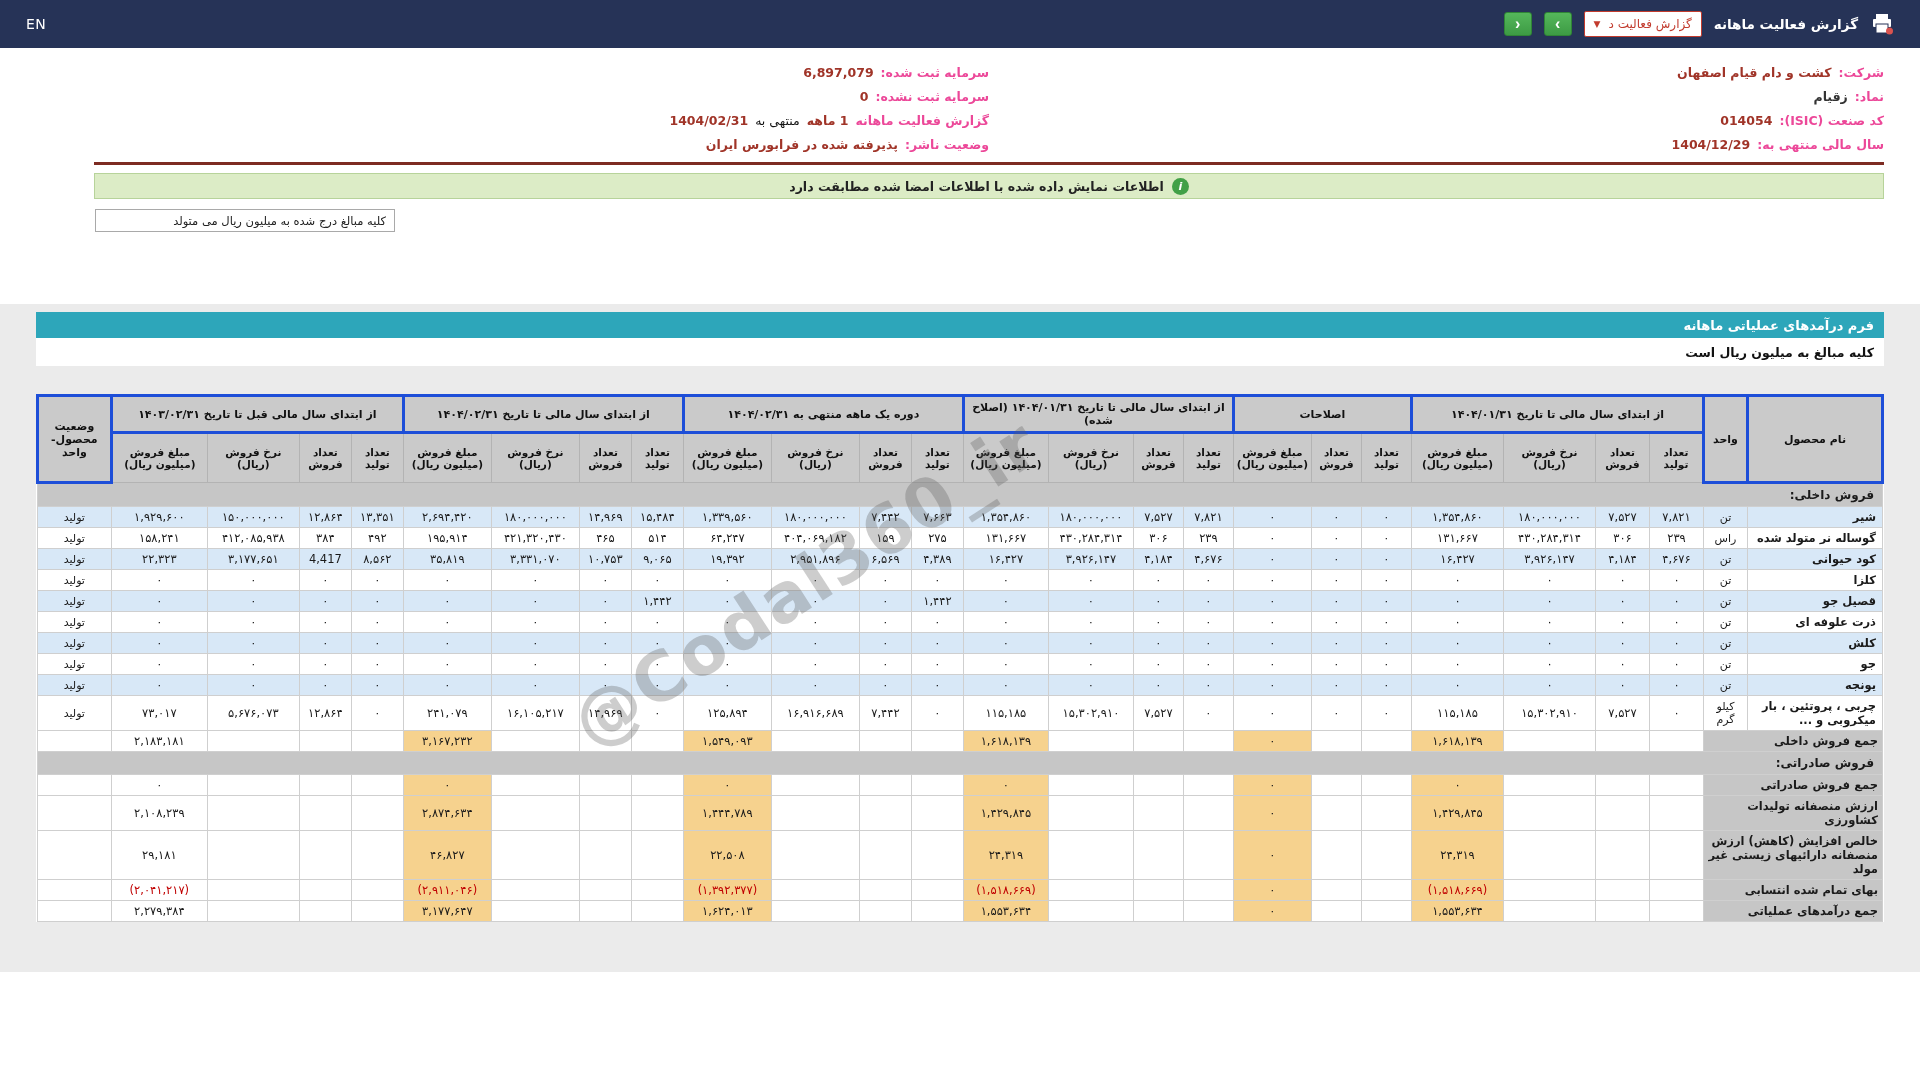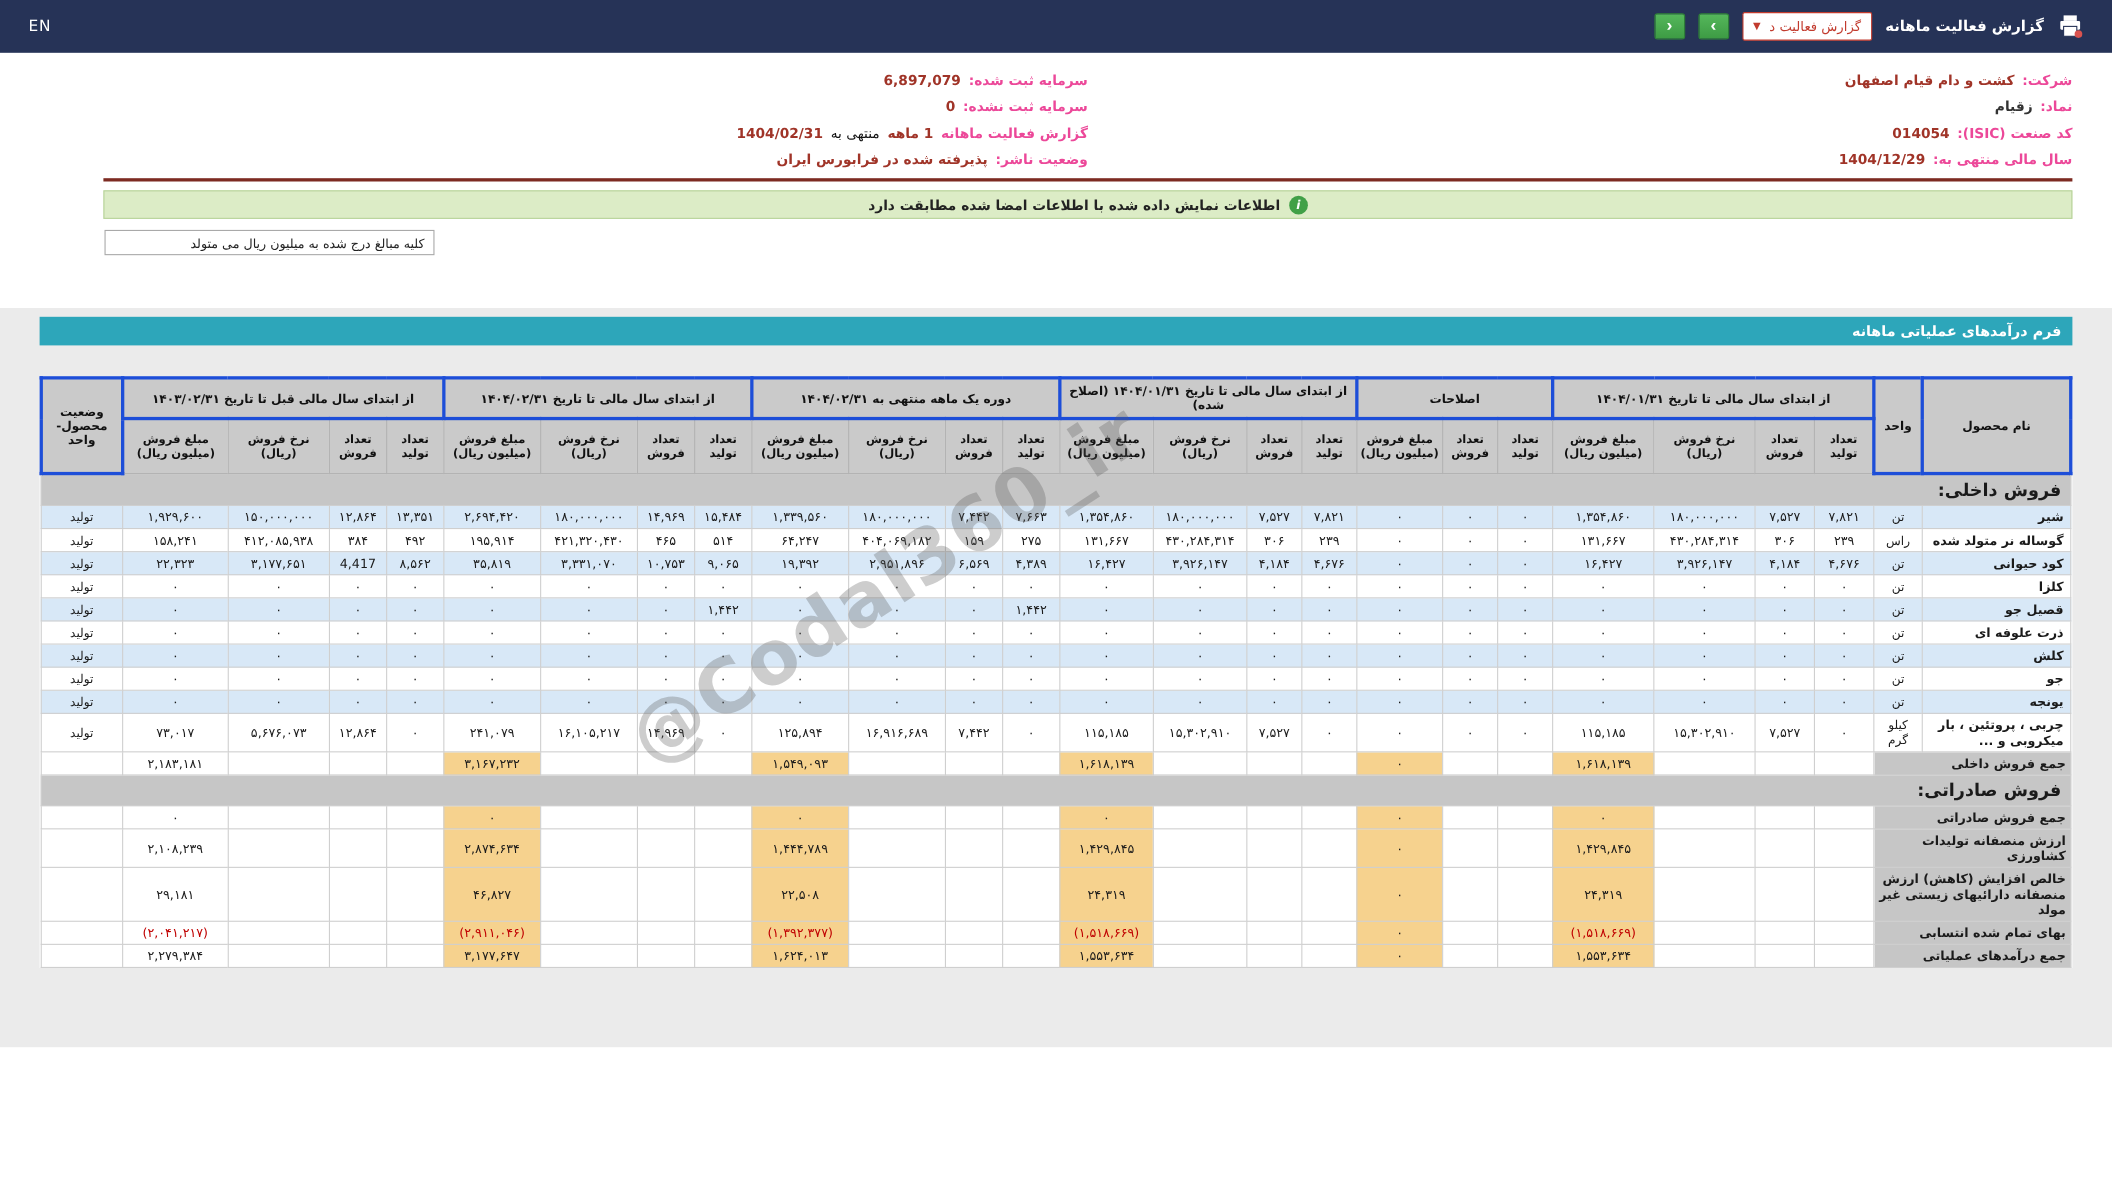--- a/index.html
+++ b/index.html
@@ -28,36 +28,36 @@
   .part-blk{color:#111}
 
   
   .banner{width:1790px;margin:8px 36px 0 auto;height:26px;background:#dcecc6;border:1px solid #b7d39a;display:flex;align-items:center;justify-content:center;gap:8px;font-size:12.5px;font-weight:bold;color:#222}
   .binfo-ic{width:17px;height:17px;border-radius:50%;background:#41a047;color:#fff;font-size:11px;font-weight:bold;display:inline-flex;align-items:center;justify-content:center;font-style:italic;flex:0 0 auto}
 
   
   .unit-note-box{width:300px;height:23px;border:1px solid #a9a9a9;margin-top:10px;margin-right:1525px;display:flex;align-items:center;padding:0 8px;font-size:11.5px;color:#222;background:#fff}
 
   
-  .band{margin-top:48px;background:#ebebeb;padding:8px 36px 72px}
+  .band{margin-top:72px;background:#ebebeb;padding:8px 36px 50px}
   .teal{height:26px;background:#2da6ba;color:#fff;font-weight:bold;font-size:13px;display:flex;align-items:center;padding:0 10px}
   .unitbar{height:28px;background:#fff;display:flex;align-items:center;padding:0 10px;font-weight:bold;font-size:12.5px;color:#111}
   .tablewrap{margin-top:28px;position:relative}
 
   
   table{border-collapse:collapse;table-layout:fixed;width:1845px;background:#fff;border:1px solid #a8a8a8}
   th.gh{background:#cacaca;font-weight:bold;font-size:11px;padding:4px 2px;border:3px solid #1d4ed8;color:#111}
   th.sh{background:#cacaca;font-weight:bold;font-size:10.5px;height:50px;border:1px solid #b3b3b3;padding:2px;color:#111}
   td{border:1px solid #cfcfcf;padding:3px 4px;color:#1a1a1a;font-size:11.5px}
   .num{direction:ltr;text-align:center}
   .name-cell{text-align:right;font-weight:bold;padding:3px 6px}
   .unit-cell,.status-cell{text-align:center;font-size:11px}
   .stripe td{background:#d8e8f7}
   .plain td{background:#fff}
-  .section-row td{background:#c6c6c6;font-weight:bold;text-align:right;font-size:16px;padding:4px 8px}
+  .section-row td{background:#c6c6c6;font-weight:bold;text-align:right;font-size:12px;padding:4px 8px}
   .total-label{background:#c6c6c6 !important;font-weight:bold;text-align:right}
   .total-row td{background:#fff}
   .tan{background:#f6d28e !important}
   .neg{color:#c00000}
 
   
   .watermark{position:absolute;top:150px;left:500px;transform:rotate(-33deg);font-size:68px;font-weight:bold;color:rgba(90,90,90,.30);pointer-events:none;direction:ltr;white-space:nowrap;z-index:4;letter-spacing:2px}
 
   
   .notes{margin:8px 36px 0}
@@ -141,20 +141,21 @@
     <span class="binfo-ic">i</span>
     <span>اطلاعات نمایش داده شده با اطلاعات امضا شده مطابقت دارد</span>
   </div>
 
   <div class="unit-note-box">
     <span>کلیه مبالغ درج شده به میلیون ریال می متولد</span>
   </div>
 
   <div class="band">
     <div class="teal">فرم درآمدهای عملیاتی ماهانه</div>
+    <div class="unitbar">کلیه مبالغ به میلیون ریال است</div>
     <div class="tablewrap">
       <table id="ops-table">
           <colgroup>
             <col style="width: 135px;">
             <col style="width: 44px;">
             <col style="width: 54px;">
             <col style="width: 54px;">
             <col style="width: 92px;">
             <col style="width: 92px;">
             <col style="width: 50px;">

